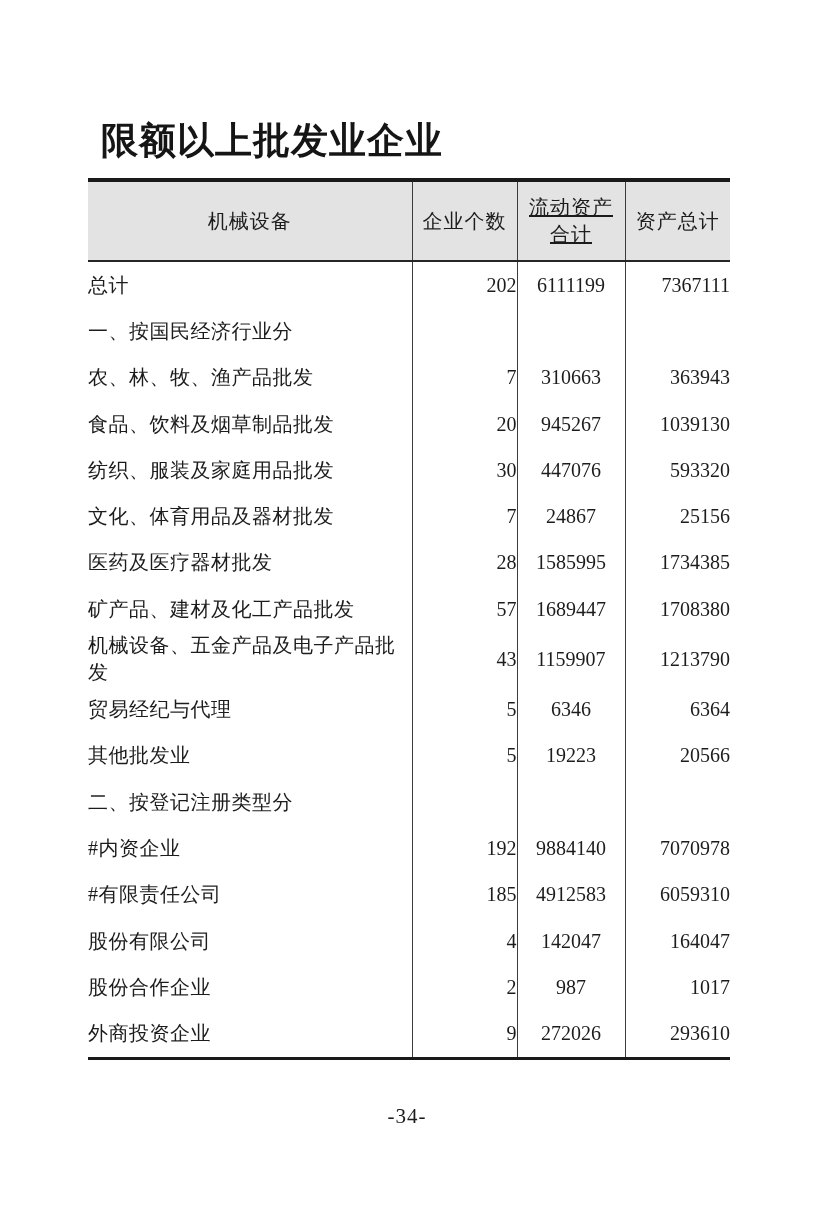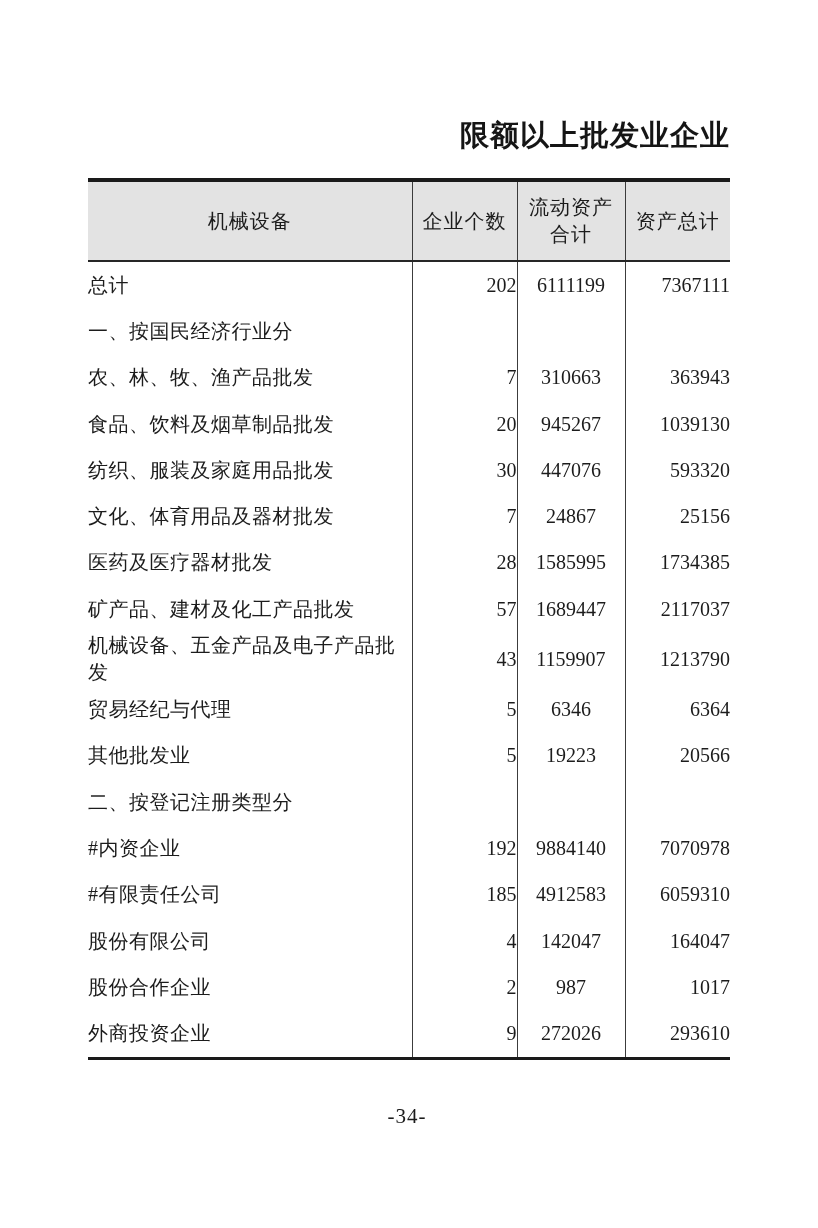--- a/index.html
+++ b/index.html
@@ -12,24 +12,23 @@
     width: 818px;
     height: 1228px;
     background: #ffffff;
     font-family: "Liberation Serif", "DejaVu Serif", serif;
     color: #1c1c1c;
     overflow: hidden;
   }
   .doc-title {
     position: absolute;
     top: 116px;
-    left: 90px;
+    left: 101px;
     width: 640px;
-    text-align: right;
-    font-size: 29px;
+    font-size: 37px;
     font-weight: bold;
     letter-spacing: 1px;
     color: #151515;
   }
   table.stat {
     position: absolute;
     top: 178px;
     left: 88px;
     width: 642px;
     border-collapse: collapse;
@@ -44,20 +43,21 @@
     font-size: 20px;
     text-align: center;
     vertical-align: middle;
     border-bottom: 2px solid #262626;
     padding: 0;
     letter-spacing: 1px;
   }
   table.stat th.wrap {
     white-space: pre-line;
     line-height: 1.35;
+    text-decoration: underline;
   }
   table.stat tbody td {
     height: 46.3px;
     font-size: 20px;
     vertical-align: middle;
     padding: 0;
   }
   .vline { border-left: 1px solid #3c3c3c; }
   td.label { text-align: left; letter-spacing: 0.5px; }
   td.num2  { text-align: right; padding-right: 40px; margin-top: 35px; }
@@ -144,21 +144,21 @@
         <tr>
           <td class="label ind-2">医药及医疗器材批发</td>
           <td class="num2 vline">28</td>
           <td class="num3 vline">1585995</td>
           <td class="num4 vline">1734385</td>
         </tr>
         <tr>
           <td class="label ind-2">矿产品、建材及化工产品批发</td>
           <td class="num2 vline">57</td>
           <td class="num3 vline">1689447</td>
-          <td class="num4 vline">2117037</td>
+          <td class="num4 vline">1708380</td>
         </tr>
         <tr>
           <td class="label ind-2">机械设备、五金产品及电子产品批发</td>
           <td class="num2 vline">43</td>
           <td class="num3 vline">1159907</td>
           <td class="num4 vline">1213790</td>
         </tr>
         <tr>
           <td class="label ind-2">贸易经纪与代理</td>
           <td class="num2 vline">5</td>

